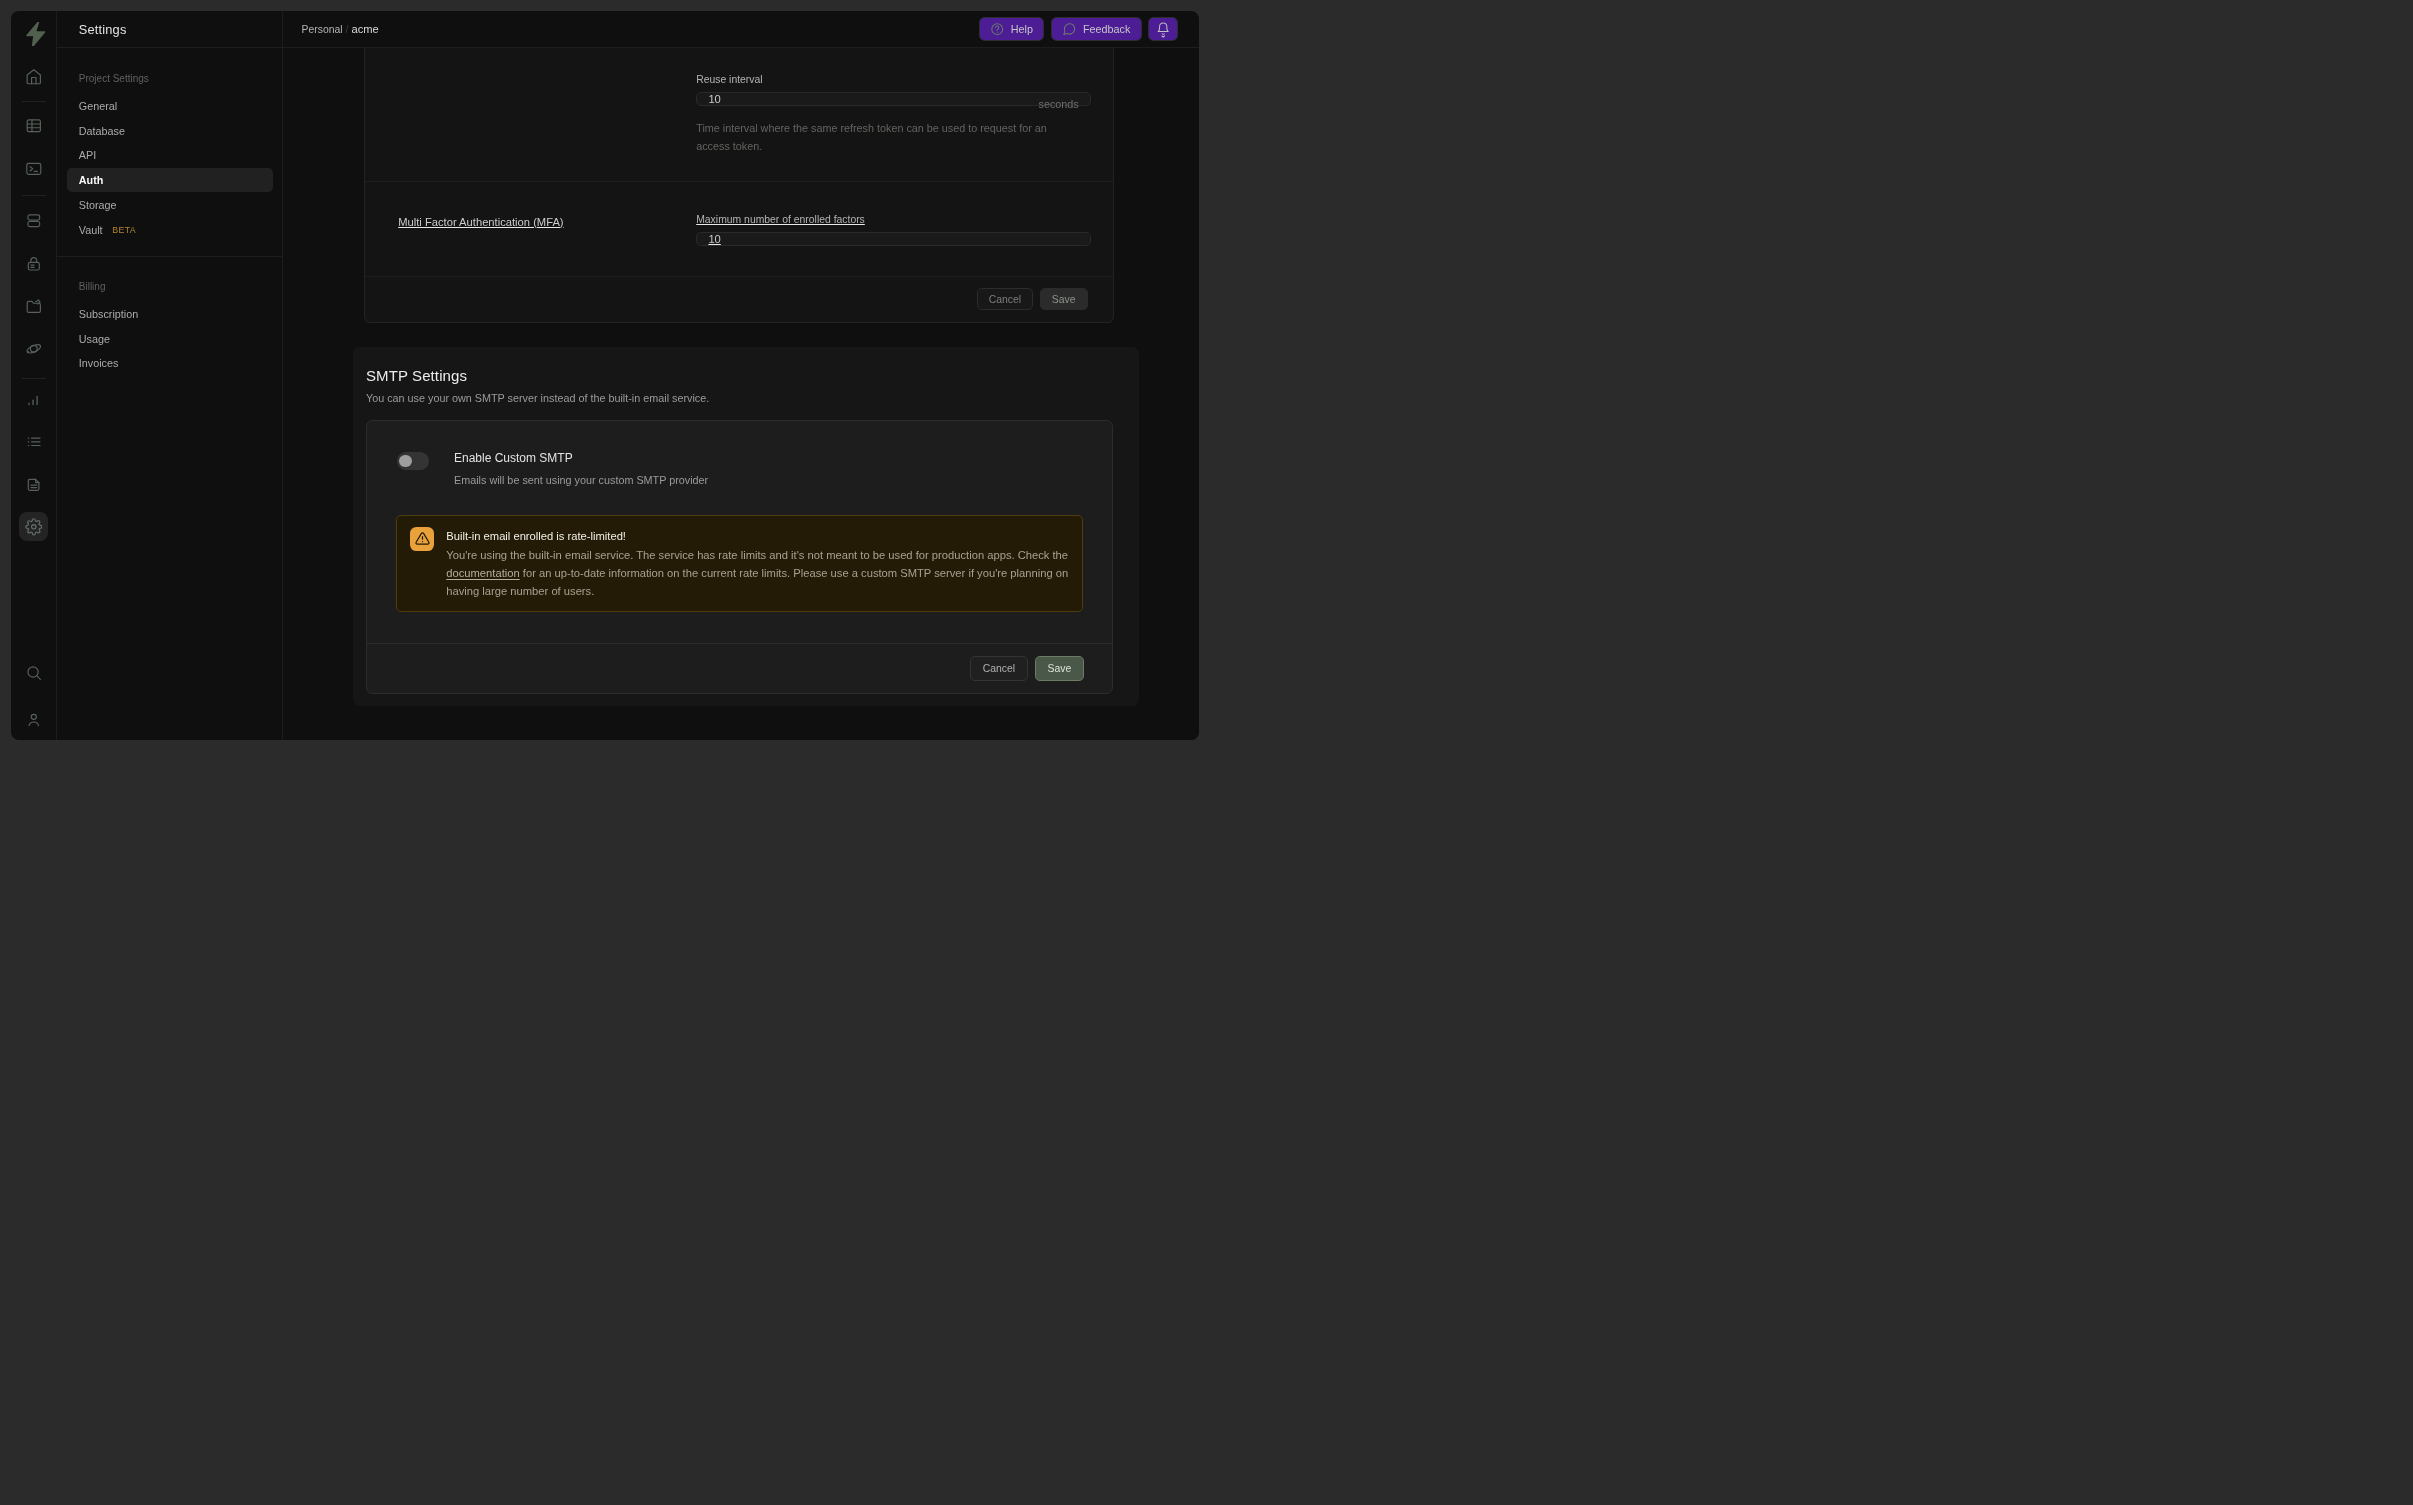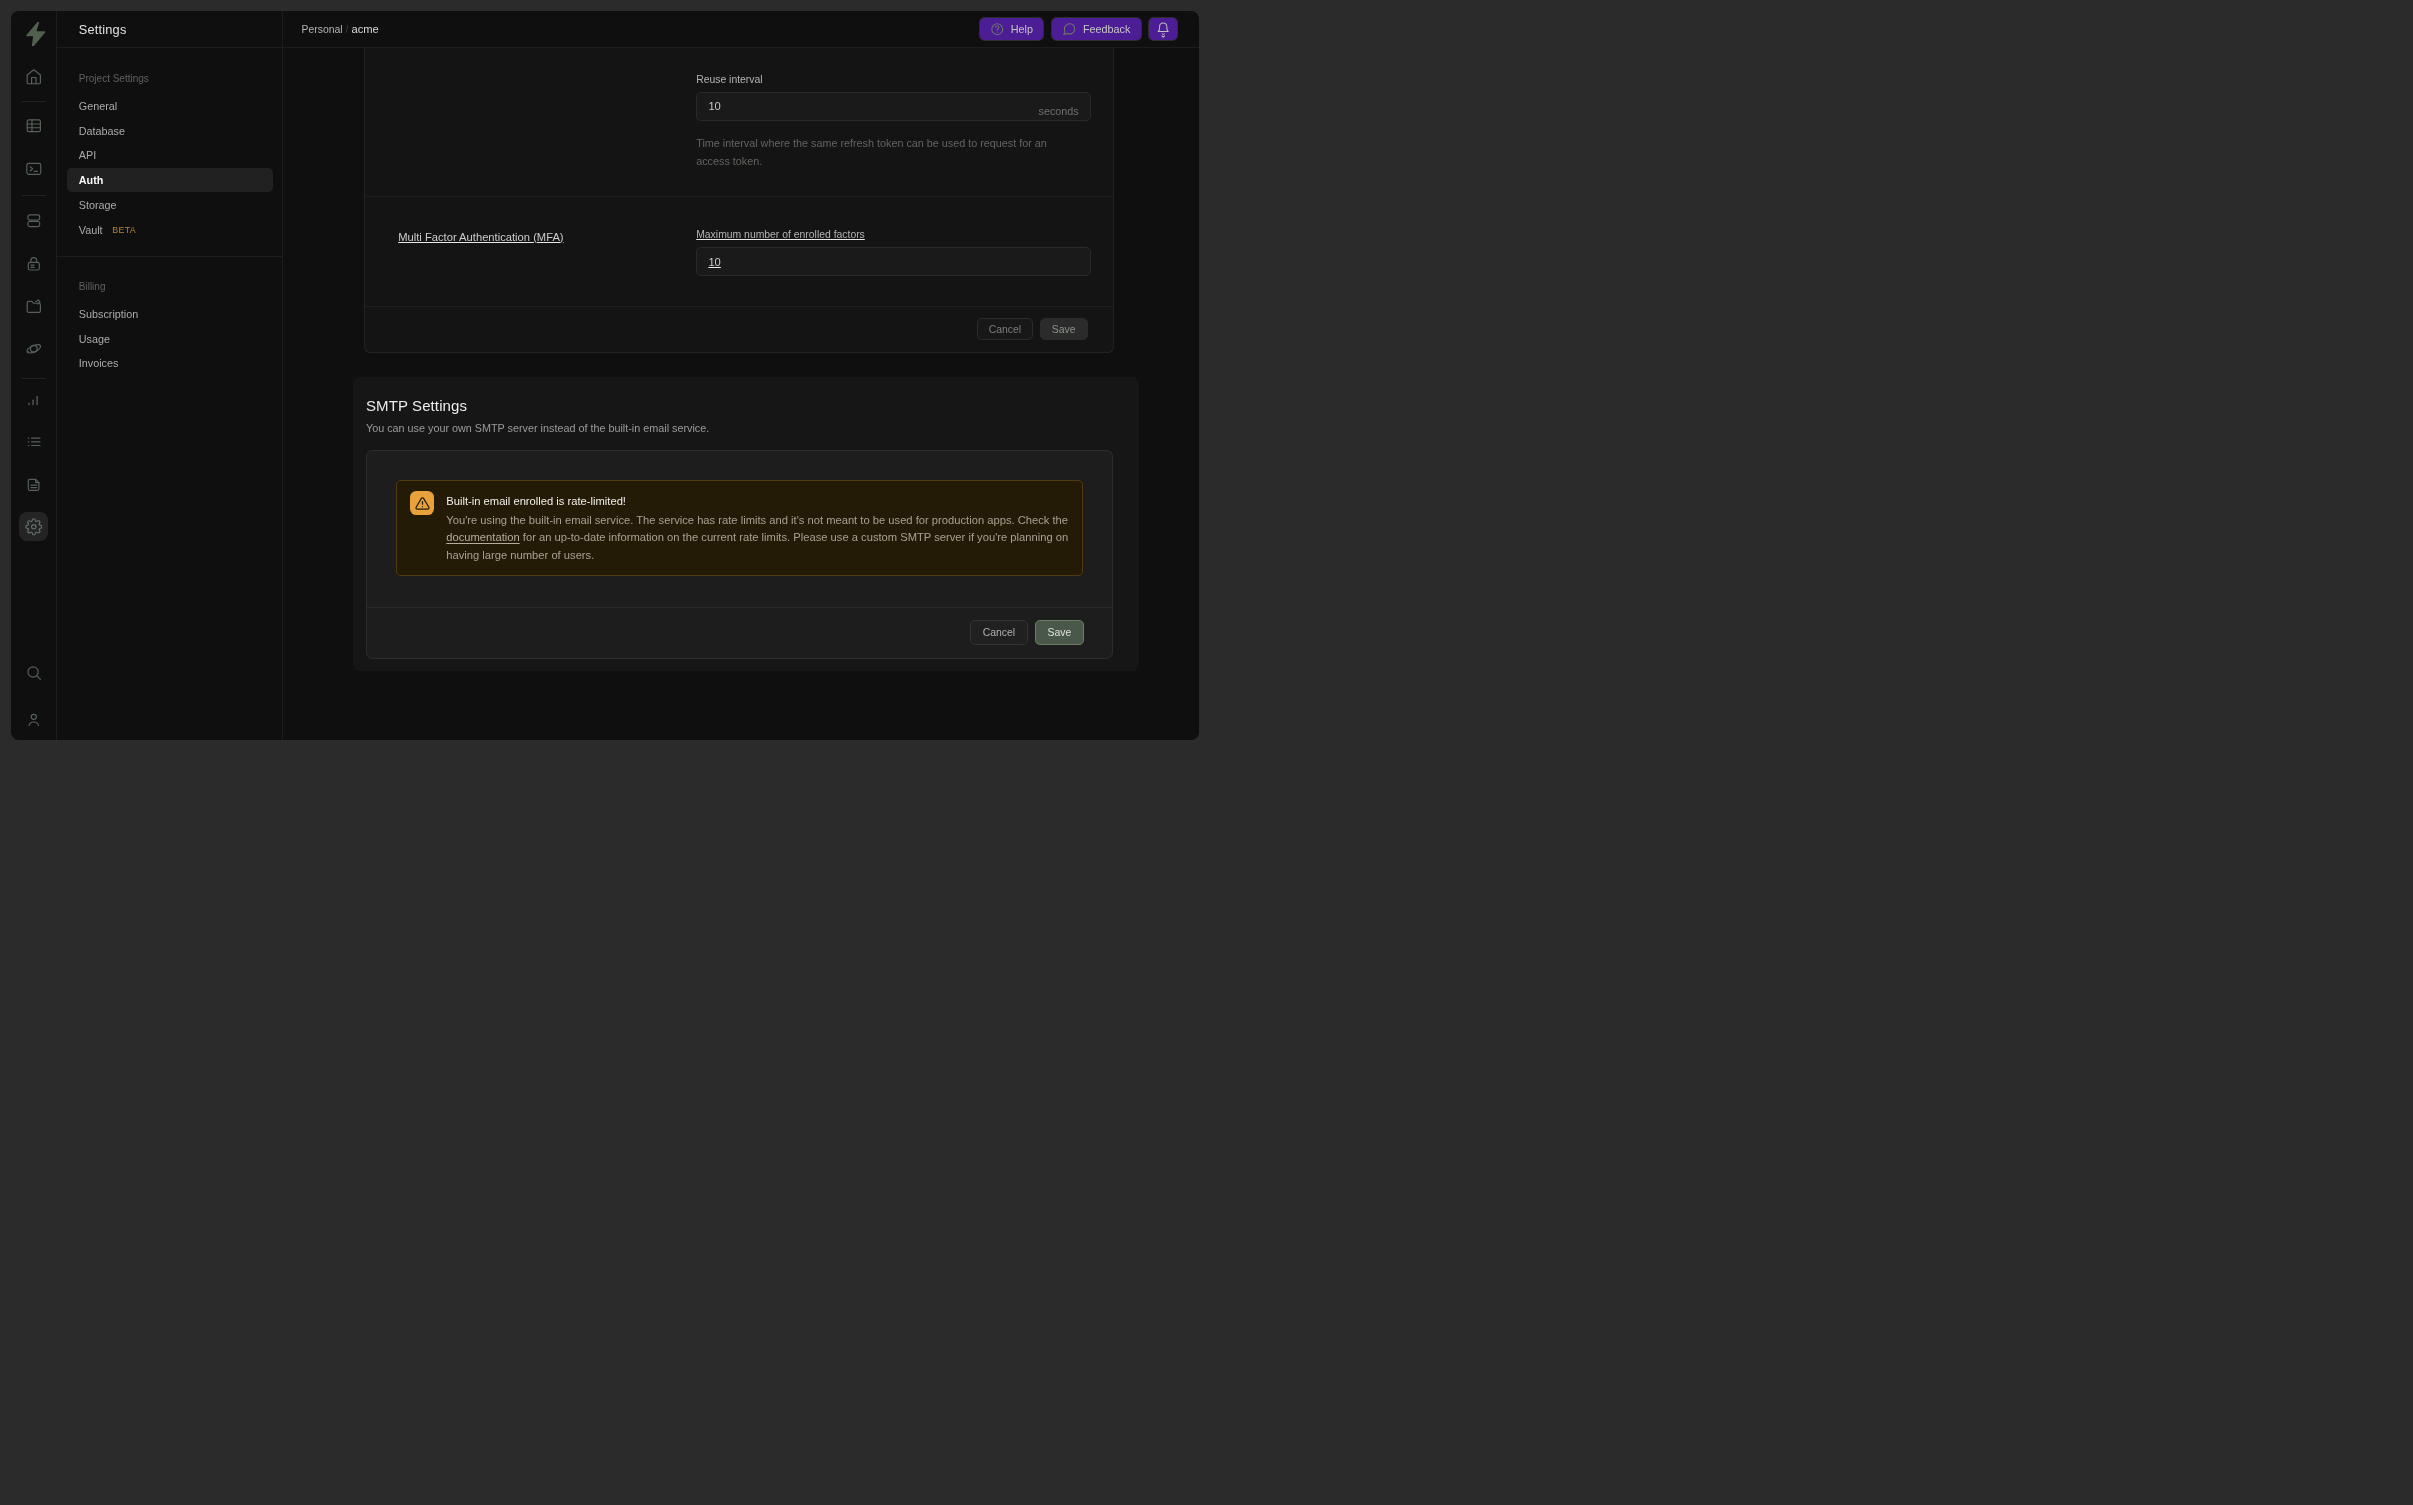--- a/index.html
+++ b/index.html
@@ -63,21 +63,21 @@
   .hbtn.icon-only { width:30px; padding:0; justify-content:center; }
   
   .content { flex:1; overflow:hidden; background:#0f0f0f; position:relative; }
   .auth-card {
     margin-left:81px; width:750px; background:#141414;
     border:0.8px solid #232323; border-top:none; border-radius:0 0 6.4px 6.4px;
   }
   .group-1 { padding:25.5px 22.3px 25.5px 331px; }
   .field-label { font-size:10.4px; color:#b4b4b4; margin-bottom:7.2px; }
   .input-wrap {
-    height:29px; background:#1a1a1a; border:0.8px solid #2a2a2a; border-radius:4.8px;
+    height:14px; background:#1a1a1a; border:0.8px solid #2a2a2a; border-radius:4.8px;
     display:flex; align-items:center; padding:0 11.2px;
   }
   .input-wrap input {
     flex:1; min-width:0; background:transparent; border:none; outline:none;
     color:#c9c9c9; font-size:11.2px; font-family:inherit;
   }
   .input-suffix { font-size:10.8px; color:#6f6f6f;margin-top:10px; }
   .field-help { margin-top:12.8px; font-size:10.8px; line-height:18.4px; color:#62655f; max-width:371px; }
   .hr { border-top:0.8px solid #1f1f1f; }
   .group-2 { display:flex; padding:32px 22.3px 29.5px 33px;text-decoration:underline; }
@@ -344,20 +344,29 @@
         <div class="card-footer">
           <button class="btn btn-sm btn-cancel-dim">Cancel</button>
           <button class="btn btn-sm btn-save-dim">Save</button>
         </div>
       </div>
 
       <div class="smtp-panel">
         <div class="smtp-title">SMTP Settings</div>
         <div class="smtp-desc">You can use your own SMTP server instead of the built-in email service.</div>
         <div class="smtp-card">
+          <div class="toggle-row">
+            <div class="toggle">
+              <div class="toggle-knob"></div>
+            </div>
+            <div>
+              <div class="toggle-label">Enable Custom SMTP</div>
+              <div class="toggle-desc">Emails will be sent using your custom SMTP provider</div>
+            </div>
+          </div>
           <div class="warning">
             <div class="warning-icon">
               <svg width="15" height="15" viewBox="0 0 24 24" fill="none" stroke="currentColor" stroke-width="2" stroke-linecap="round" stroke-linejoin="round">
                   <path d="M10.29 3.86L1.82 18a2 2 0 0 0 1.71 3h16.94a2 2 0 0 0 1.71-3L13.71 3.86a2 2 0 0 0-3.42 0z"></path>
                   <line x1="12" y1="9" x2="12" y2="13"></line>
                   <line x1="12" y1="17" x2="12.01" y2="17"></line>
                 </svg>
             </div>
             <div>
               <div class="warning-title">Built-in email enrolled is rate-limited!</div>

